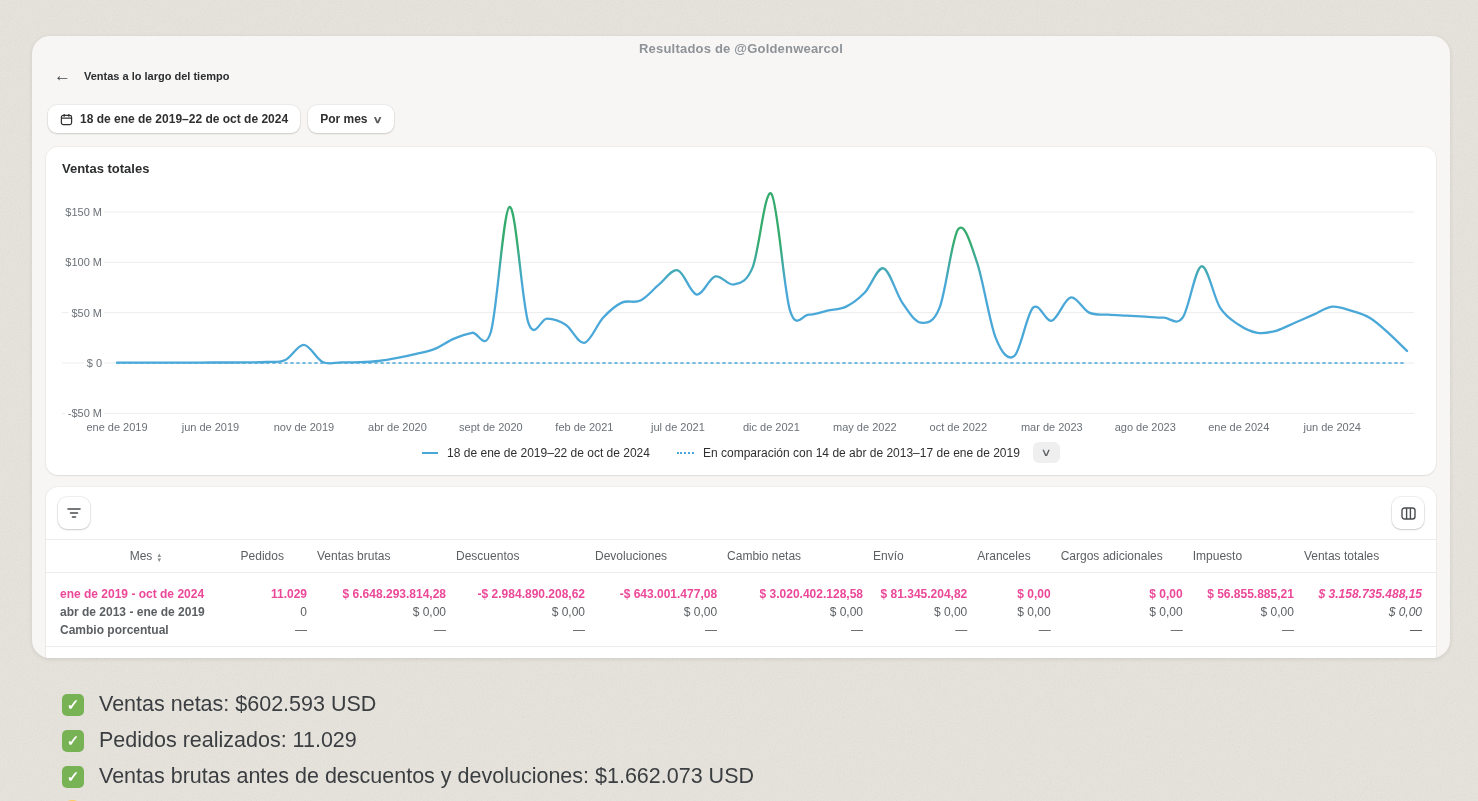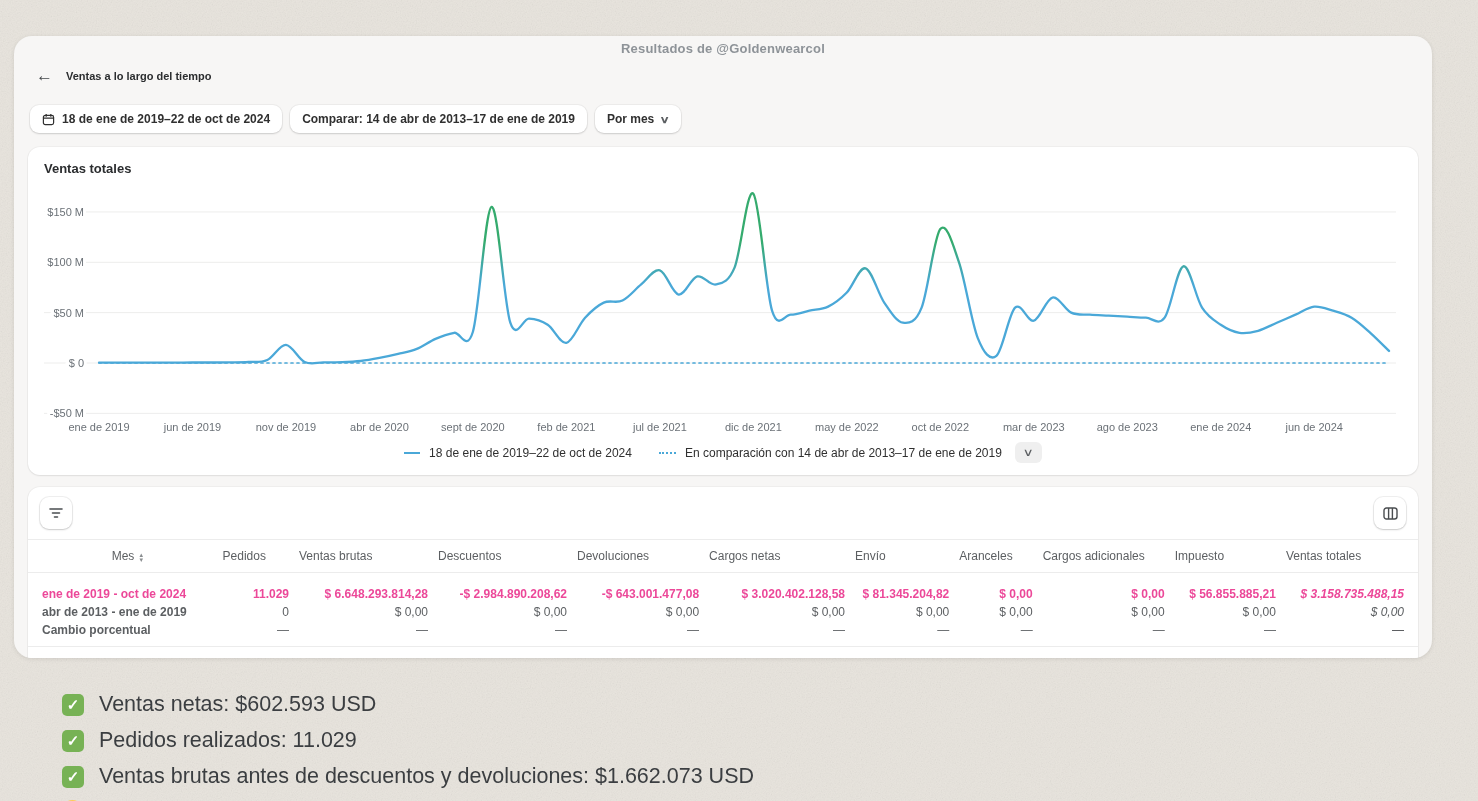--- a/index.html
+++ b/index.html
@@ -5,21 +5,21 @@
   * { box-sizing: border-box; }
   html,body { margin:0; padding:0; }
   body {
     width:1478px; height:801px; overflow:hidden; position:relative;
     background:#e8e4dd;
     font-family:"Liberation Sans", sans-serif;
   }
   .noise-layer { position:absolute; inset:0; z-index:0; }
 
   .main-card {
-    position:absolute; left:14px; top:36px; width:1418px; height:622px;
+    position:absolute; left:32px; top:36px; width:1418px; height:622px;
     background:#f7f6f5; border-radius:18px; z-index:1;
     box-shadow:0 1px 4px rgba(0,0,0,.10);
     padding:0 14px; overflow:hidden;
   }
   .watermark {
     text-align:center; font-size:13px; font-weight:700; color:#8e9398;
     padding-top:5px; height:22px; letter-spacing:.2px;
   }
   .header-row { display:flex; align-items:center; justify-content:space-between; padding:2px 8px 0 8px; height:34px; }
   .title-wrap { display:flex; align-items:center; gap:13px; }
@@ -106,23 +106,20 @@
     </div>
   </div>
 
   <div class="chips-row">
     <div class="chip">
       <svg width="13" height="13" viewBox="0 0 14 14">
           <rect x="1.5" y="2.5" width="11" height="10" rx="2" fill="none" stroke="#303030" stroke-width="1.3"></rect>
           <path d="M1.5 5.5h11 M4.5 1v3 M9.5 1v3" stroke="#303030" stroke-width="1.3"></path>
         </svg>
       <span>18 de ene de 2019–22 de oct de 2024</span>
-    </div>
-    <div class="chip">
-      <span>Comparar: 14 de abr de 2013–17 de ene de 2019</span>
     </div>
     <div class="chip">
       <span>Por mes</span>
       <span class="chev">∨</span>
     </div>
   </div>
 
   <div class="chart-card">
     <div class="chart-title">Ventas totales</div>
     <svg class="chart" id="chartSvg" viewBox="0 0 1358 258" xmlns="http://www.w3.org/2000/svg">
@@ -203,21 +200,21 @@
       <thead>
           <tr id="tblHead">
             <th>Mes<span class="sort-glyphs">
                 <span>▴</span>
                 <span>▾</span>
               </span></th>
             <th>Pedidos</th>
             <th>Ventas brutas</th>
             <th>Descuentos</th>
             <th>Devoluciones</th>
-            <th>Cargos netas</th>
+            <th>Cambio netas</th>
             <th>Envío</th>
             <th>Aranceles</th>
             <th>Cargos adicionales</th>
             <th>Impuesto</th>
             <th>Ventas totales</th>
           </tr>
         </thead>
       <tbody id="tblBody">
           <tr class="r-bold">
             <td>ene de 2019 - oct de 2024</td>

